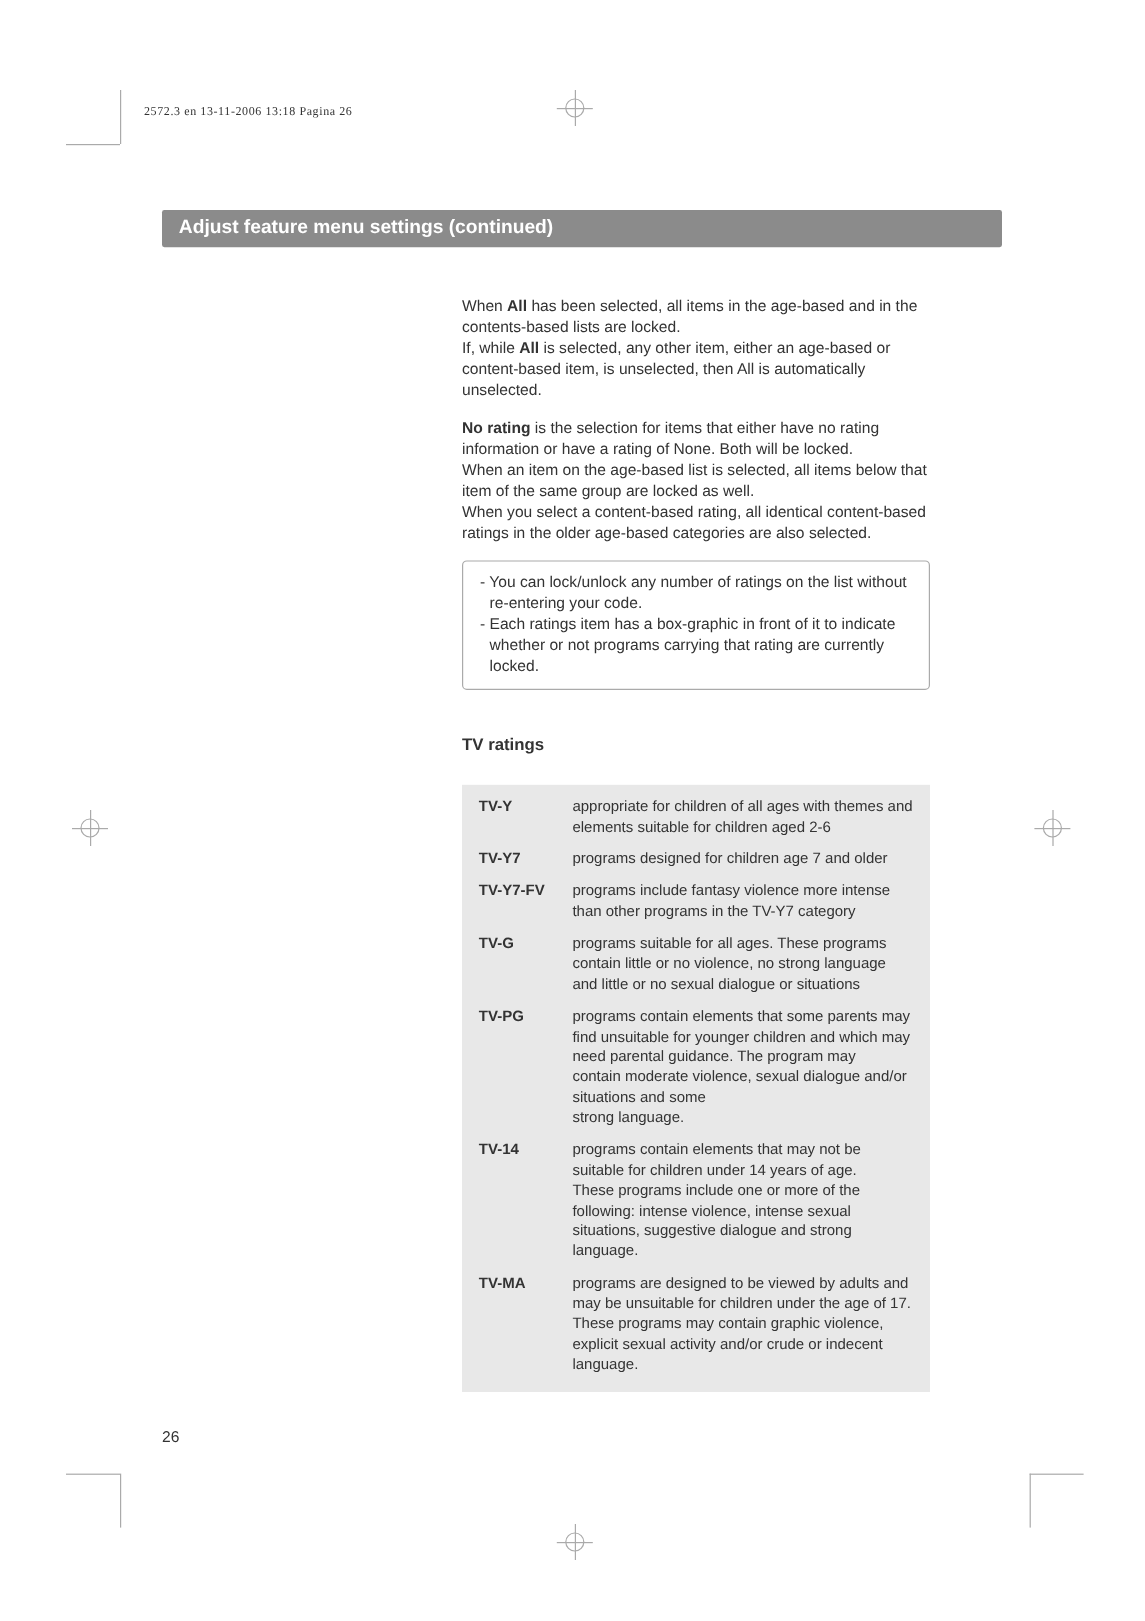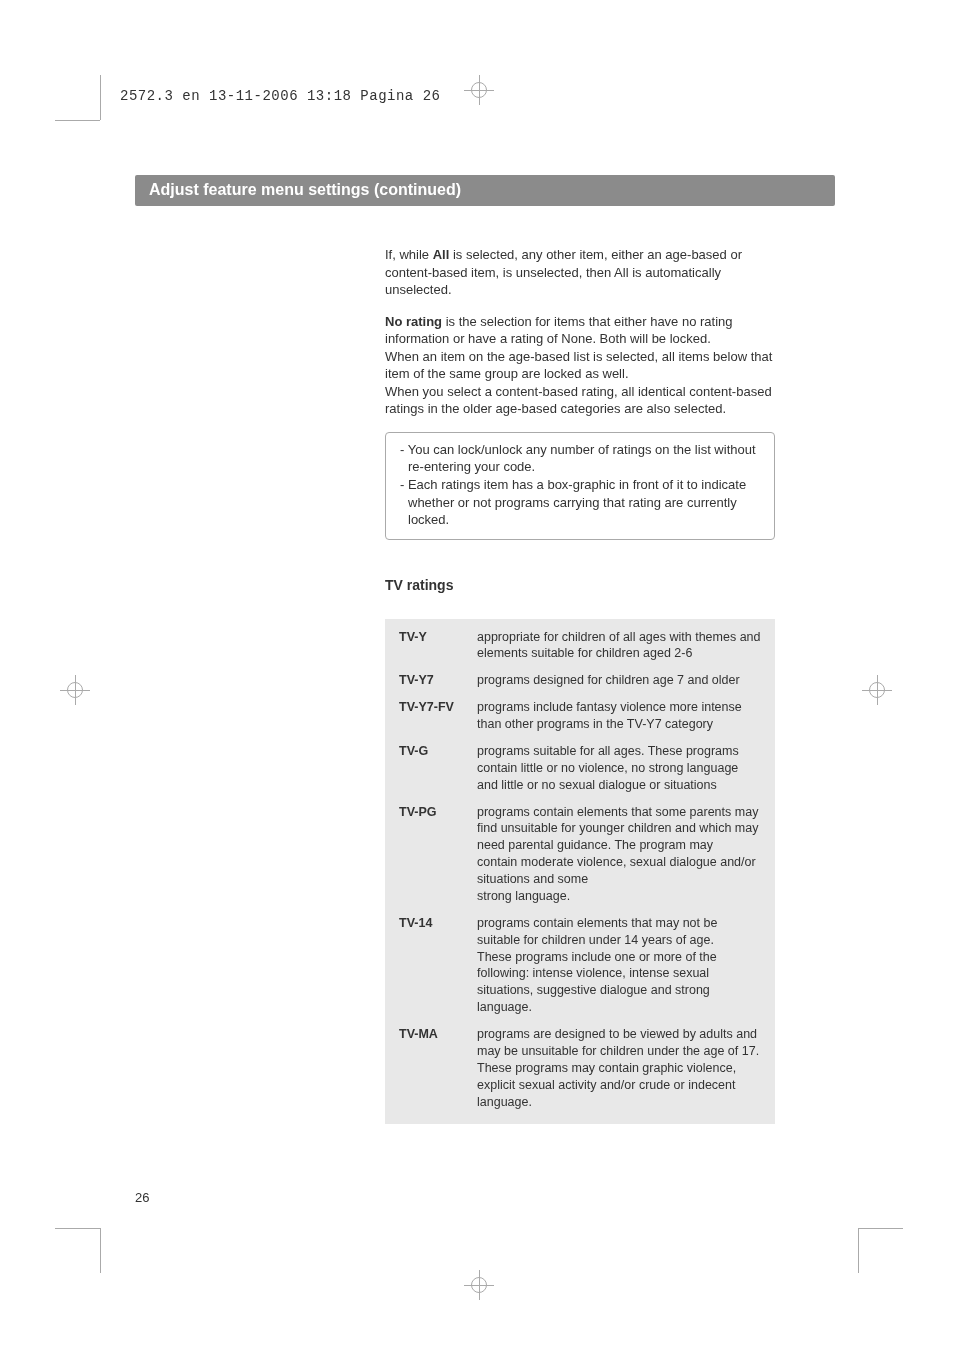--- a/index.html
+++ b/index.html
@@ -25,23 +25,23 @@
   }
   .crop-target::before { width: 30px; height: 1px; }
   .crop-target::after  { width: 1px; height: 30px; }
   .crop-target .circle {
     width: 16px; height: 16px; border: 1px solid #aaa; border-radius: 50%;
     position: absolute;
   }
   .header-line {
     position: absolute;
     top: 88px; left: 120px;
-    font-size: 14px;
+    font-size: 10px;
     color: #333;
-    font-family: Liberation Mono, monospace;
+    font-family: Liberation Serif, serif;
     letter-spacing: 0.5px;
   }
   .reg-top    { top: 75px;  left: 464px; }
   .reg-left   { top: 675px; left: 60px;  }
   .reg-right  { top: 675px; left: 862px; }
   .reg-bottom { top: 1270px; left: 464px; }
 
   .content {
     position: absolute;
     left: 135px;
@@ -119,20 +119,23 @@
 <div class="crop-mark v" style="top:1228px; left:858px;"></div>
 
 <div class="header-line">2572.3 en  13-11-2006  13:18  Pagina 26</div>
 
 <div class="content">
 
   <div class="title-bar">Adjust feature menu settings  (continued)</div>
 
   <div class="body-col">
 
+    <p class="nogap">
+      <span>When </span><b>All</b><span> has been selected, all items in the age-based and in the contents-based lists are locked.</span>
+    </p>
     <p>
       <span>If, while </span><b>All</b><span> is selected, any other item, either an age-based or content-based item, is unselected, then All is automatically unselected.</span>
     </p>
 
     <p class="nogap">
       <b>No rating</b><span> is the selection for items that either have no rating information or have a rating of None. Both will be locked.</span>
     </p>
     <p class="nogap">When an item on the age-based list is selected, all items below that item of the same group are locked as well.</p>
     <p>When you select a content-based rating, all identical content-based ratings in the older age-based categories are also selected.</p>
 

